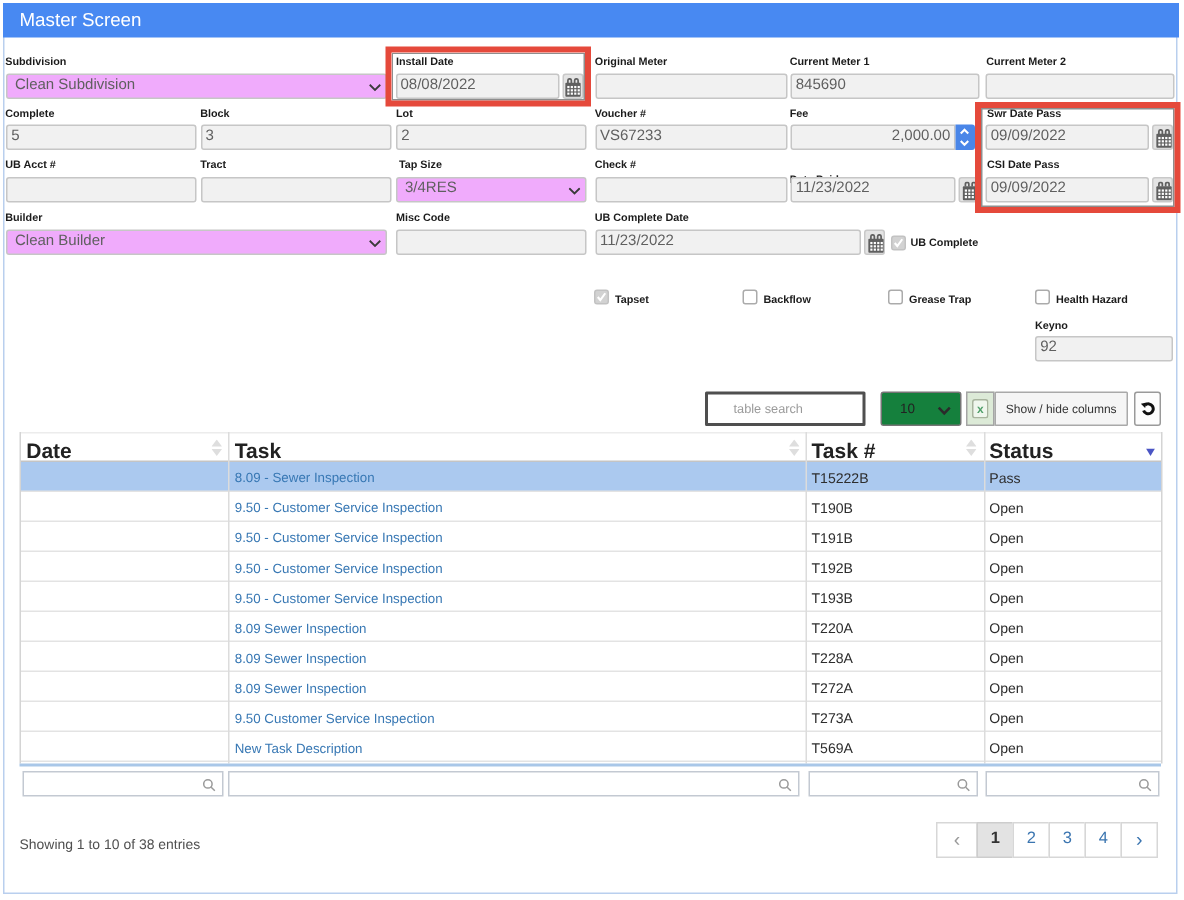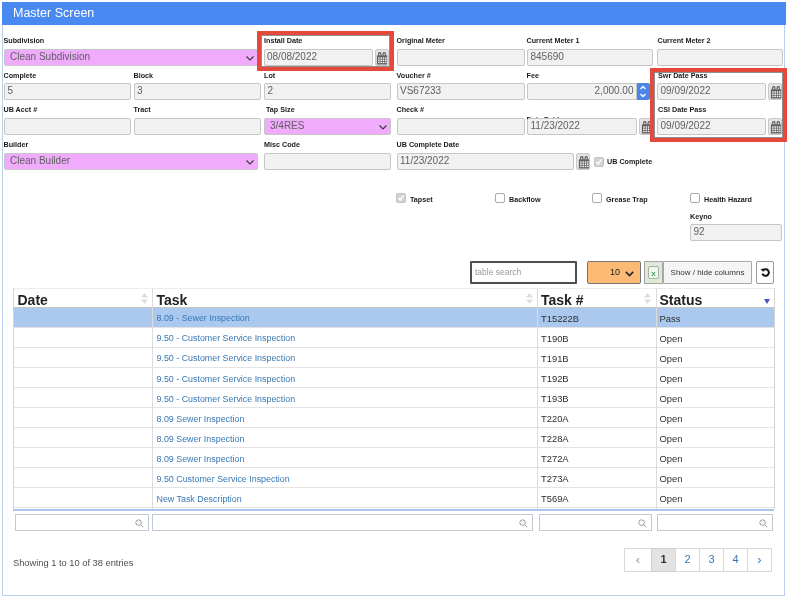--- a/index.html
+++ b/index.html
@@ -193,22 +193,22 @@
   </div>
 <div class="abs lbl" style="left:410px;top:194.5px;">Tapset</div>
 <div class="abs cb" style="left:495px;top:193px;"></div>
 <div class="abs lbl" style="left:509px;top:194.5px;">Backflow</div>
 <div class="abs cb" style="left:592px;top:193px;"></div>
 <div class="abs lbl" style="left:606px;top:194.5px;">Grease Trap</div>
 <div class="abs cb" style="left:690px;top:193px;"></div>
 <div class="abs lbl" style="left:704px;top:194.5px;">Health Hazard</div>
 <div class="abs lbl" style="left:690px;top:211.5px;">Keyno</div>
 <div class="abs inp" style="left:690px;top:224px;width:92px;">92</div>
-<div class="abs" style="left:470px;top:261px;width:107px;height:23px;border:2px solid #4f4f4f;border-radius:1px;box-sizing:border-box;font-size:8.5px;color:#9a9a9a;line-height:19px;padding-left:3px;">table search</div>
-<div class="abs" style="left:587px;top:261px;width:54px;height:23px;border:1px solid #757575;border-radius:2px;box-sizing:border-box;background:#fdba74;font-size:9px;color:#222;line-height:21px;padding-left:22px;">10<svg class="abs" style="right:6px;top:9px;" width="9" height="6" viewBox="0 0 9 6">
+<div class="abs" style="left:470px;top:261px;width:107px;height:23px;border:2px solid #4f4f4f;border-radius:1px;box-sizing:border-box;font-size:8.5px;color:#9a9a9a;line-height:19px;padding-left:17px;">table search</div>
+<div class="abs" style="left:587px;top:261px;width:54px;height:23px;border:1px solid #757575;border-radius:2px;box-sizing:border-box;background:#15803d;font-size:9px;color:#222;line-height:21px;padding-left:12px;">10<svg class="abs" style="right:6px;top:9px;" width="9" height="6" viewBox="0 0 9 6">
       <polyline points="0.8,0.8 4.5,4.6 8.2,0.8" fill="none" stroke="#2b2b2b" stroke-width="1.7"></polyline>
     </svg></div>
 <div class="abs" style="left:644px;top:261px;width:19px;height:23px;border:1px solid #a5a5a5;background:#dcead7;box-sizing:border-box;">
     <svg width="11" height="13" viewBox="0 0 11 13" style="position:absolute;left:3px;top:4px;">
       <rect x="0.5" y="0.5" width="10" height="12" fill="rgba(255,255,255,0.55)" stroke="#a8b49e" stroke-width="1" rx="1.5"></rect>
       <text x="5.5" y="9.5" font-size="8" font-family="Liberation Sans" fill="#4e9e68" text-anchor="middle" font-weight="bold">x</text>
     </svg>
   </div>
 <div class="abs" style="left:663px;top:261px;width:89px;height:23px;border:1px solid #a9a9a9;border-radius:1px;background:#f5f5f5;box-sizing:border-box;font-size:8px;color:#333;line-height:21px;text-align:center;">Show / hide columns</div>
 <div class="abs" style="left:756px;top:260.5px;width:18px;height:23px;border:1px solid #9a9a9a;border-radius:2px;background:#fdfdfd;box-sizing:border-box;">

